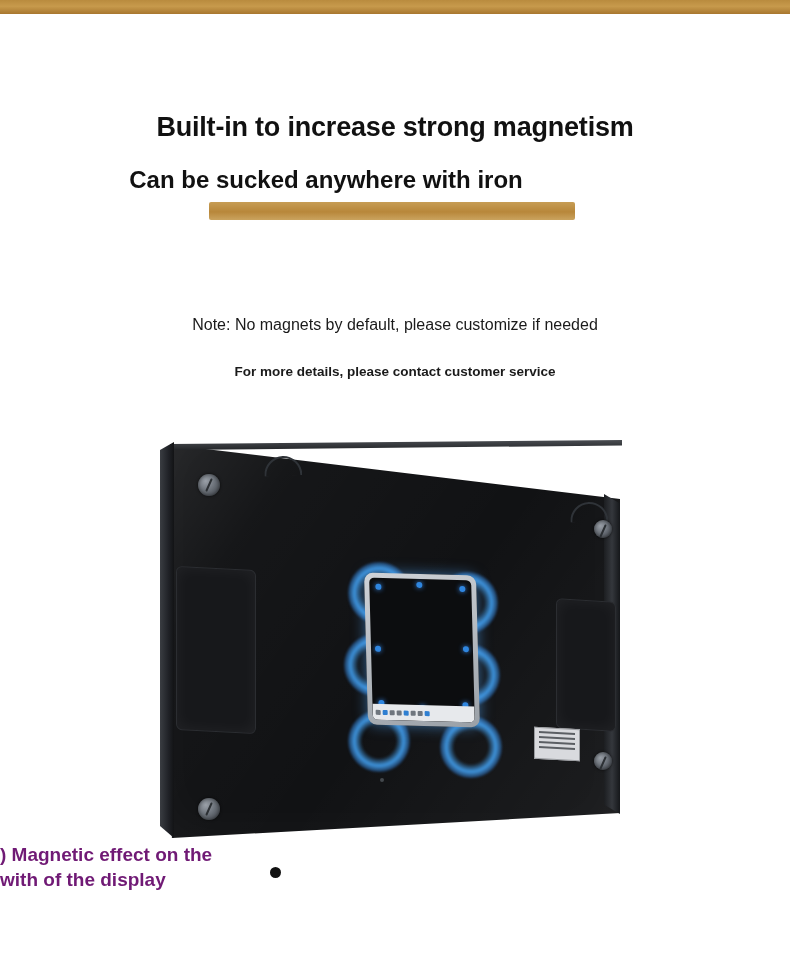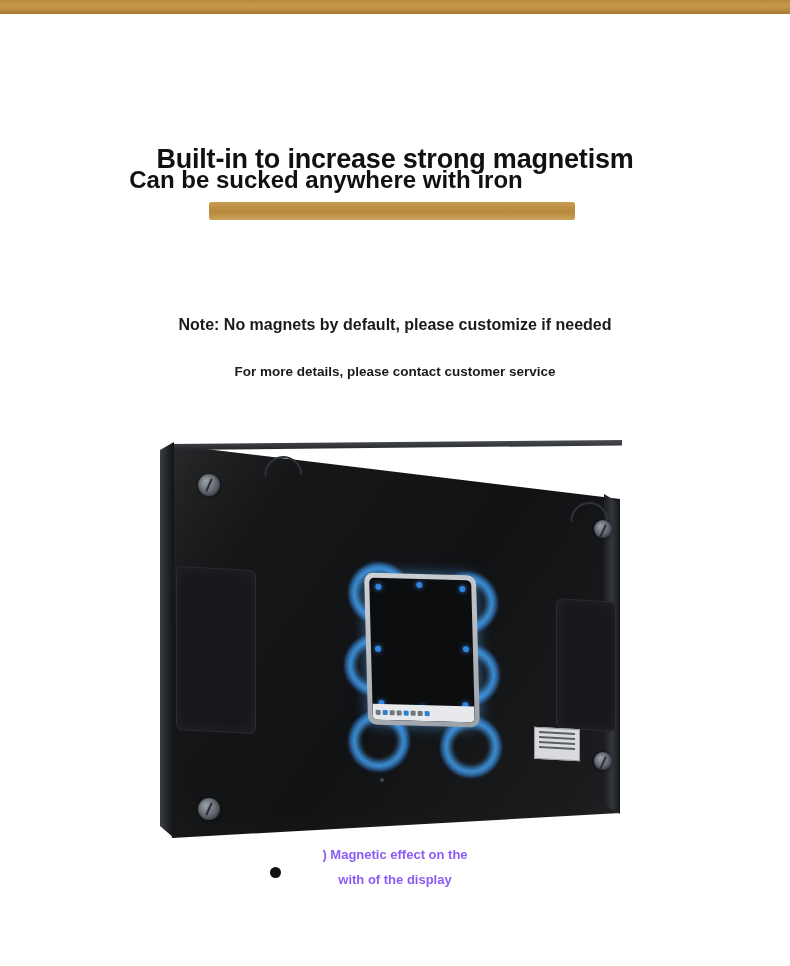--- a/index.html
+++ b/index.html
@@ -33,21 +33,20 @@
   .headline {
     position: absolute;
     top: 112px;
     left: 0;
     width: 790px;
     text-align: center;
     font-size: 27px;
     font-weight: bold;
     color: #111111;
     letter-spacing: -0.2px;
-    margin-top: 32px;
   }
   .subheadline {
     position: absolute;
     top: 166px;
     left: 0;
     width: 652px;
     text-align: center;
     font-size: 24px;
     font-weight: bold;
     color: #111111;
@@ -62,21 +61,21 @@
     border-radius: 2px;
     filter: blur(0.3px);
   }
   .note {
     position: absolute;
     top: 316px;
     left: 0;
     width: 790px;
     text-align: center;
     font-size: 16px;
-    font-weight: bold;
+    font-weight: normal;
     color: #1a1a1a;
   }
   .note-sub {
     position: absolute;
     top: 364px;
     left: 0;
     width: 790px;
     text-align: center;
     font-size: 13.5px;
     font-weight: bold;
@@ -287,24 +286,23 @@
     height: 6px;
     border-radius: 50%;
     background: #2f86e0;
     box-shadow: 0 0 5px rgba(60,150,255,0.9);
   }
   .caption {
     position: absolute;
     top: 842px;
     left: 0;
     width: 790px;
-    text-align: center;
-    font-size: 13px;
+    font-size: 19px;
     font-weight: bold;
-    color: #8b5cf6;
+    color: #701a75;
     line-height: 25px;
   }
   .caption .bullet {
     display: inline-block;
     width: 11px;
     height: 11px;
     background: #111111;
     border-radius: 50%;
     position: absolute;
     left: 270px;

